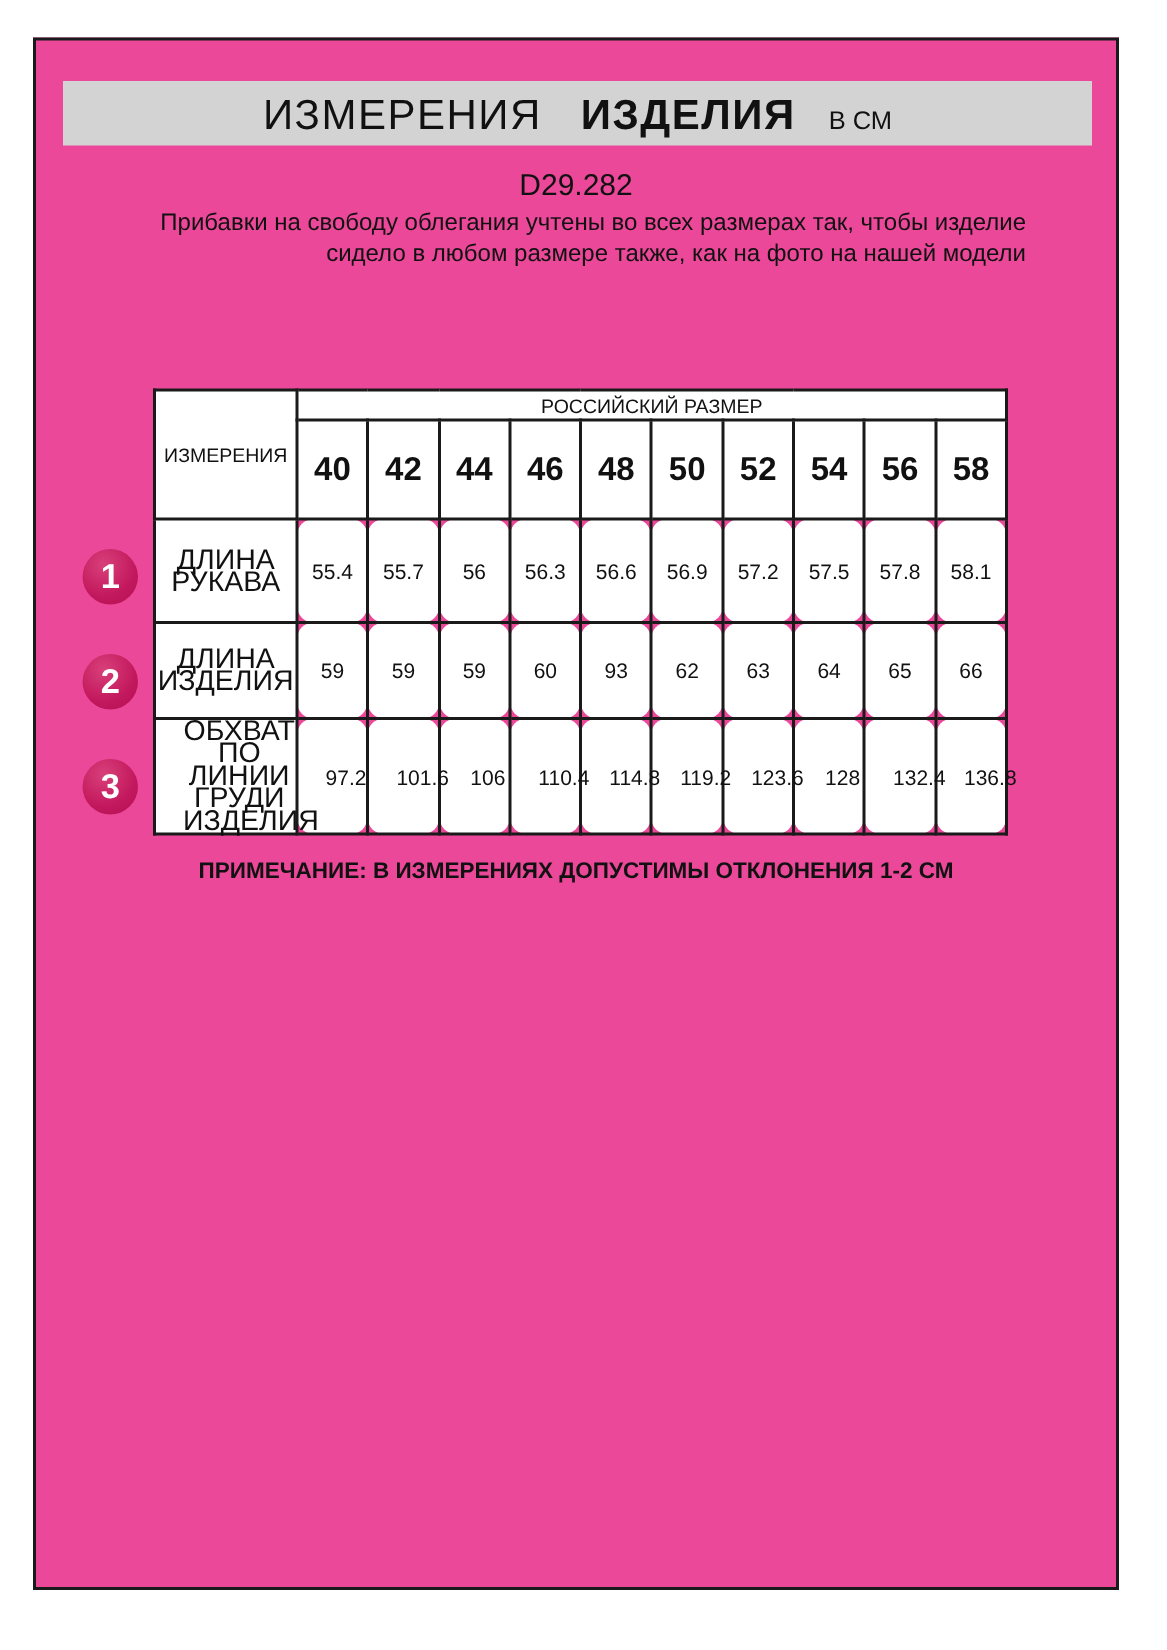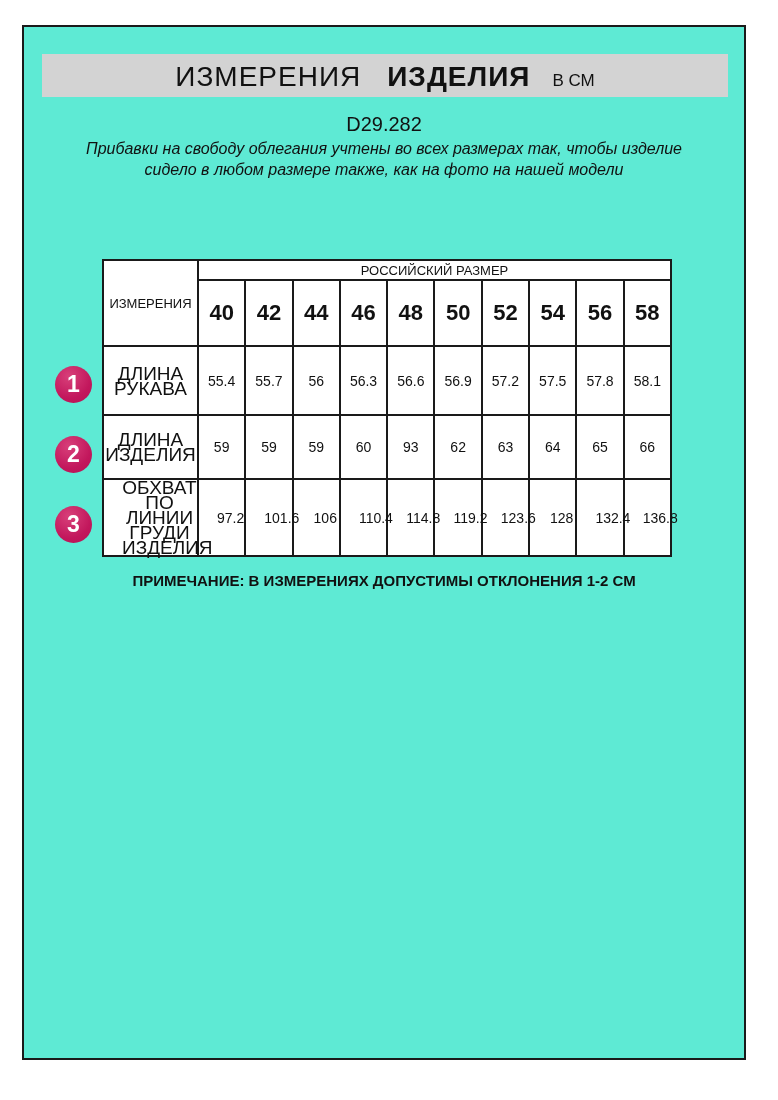--- a/index.html
+++ b/index.html
@@ -9,21 +9,21 @@
     font-family: "Liberation Sans", sans-serif;
     color: #111;
     position: relative;
     overflow: hidden;
   }
   .frame {
     position: absolute;
     left: 22px; top: 25px;
     width: 724px; height: 1035px;
     border: 2px solid #1a1a1a;
-    background: #5eead4;
+    background: #ec4899;
   }
   .title-bar {
     position: absolute;
     left: 18px; top: 27px;
     width: 686px; height: 43px;
     background: #d3d3d3;
     display: flex;
     align-items: baseline;
     justify-content: center;
     padding-top: 7px;
@@ -51,24 +51,23 @@
     position: absolute;
     left: 0; top: 86px;
     width: 720px;
     text-align: center;
     font-size: 20px;
   }
   .description {
     position: absolute;
     left: 60px; top: 111px;
     width: 600px;
-    text-align: center;
+    text-align: right;
     font-size: 16px;
     line-height: 21px;
-    font-style: italic;
   }
   .size-table {
     position: absolute;
     left: 78px; top: 232px;
     width: 568px;
     border-collapse: collapse;
     table-layout: fixed;
   }
   .size-table th, .size-table td {
     border: 2px solid #1a1a1a;
@@ -78,21 +77,21 @@
     font-weight: 400;
   }
   .corner-cell { font-size: 14px; }
   .group-header-row th { height: 20px; font-size: 13px; }
   .sizes-row th { height: 66px; font-size: 22px; font-weight: 700; }
   .row-label {
     font-size: 19px;
     white-space: pre-line;
     line-height: 15px;
   }
-  .value-cell { font-size: 14px; }
+  .value-cell { font-size: 14px; border-radius: 11px; }
   .r1 td { height: 69px; }
   .r2 td { height: 64px; }
   .r3 td { height: 70px; padding-left: 18px; }
   .num-circle {
     position: absolute;
     left: 31px;
     width: 37px; height: 37px;
     border-radius: 50%;
     background: radial-gradient(circle at 38% 28%, #d8407a 0%, #c2175c 62%, #b51154 100%);
     color: #ffffff;

